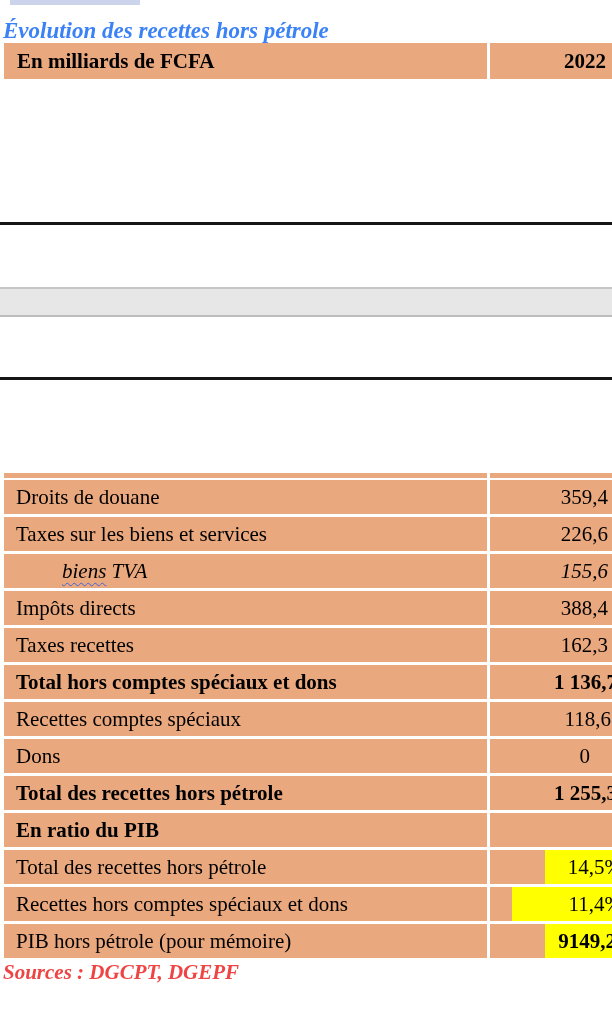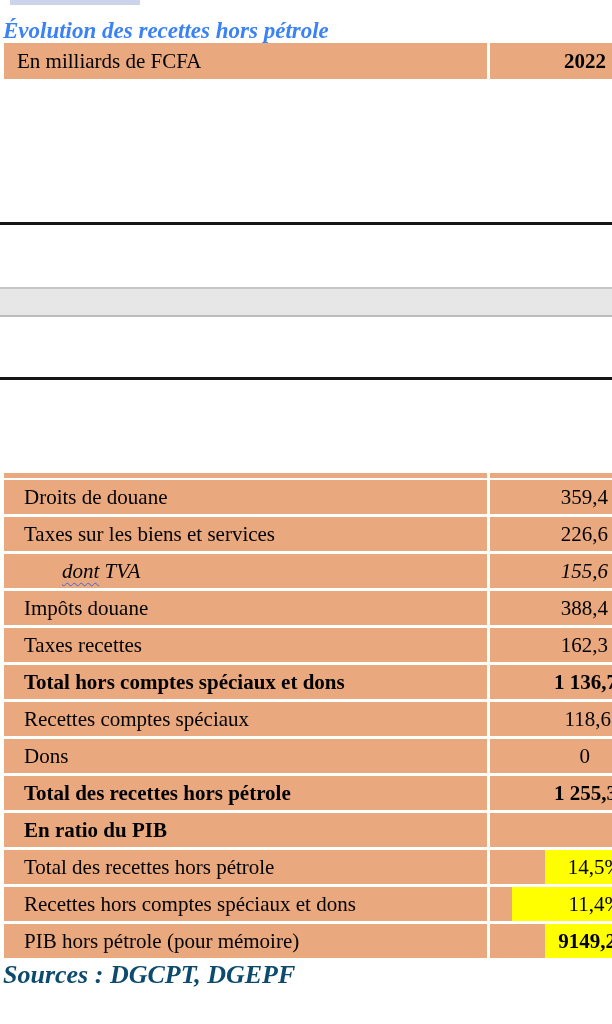--- a/index.html
+++ b/index.html
@@ -16,56 +16,56 @@
     position:absolute; left:3px; top:3px; width:600px;
     font-size:23px; font-weight:bold; font-style:italic; color:#3b82f6;
     white-space:nowrap;
   }
 
   
   .thead { position:absolute; left:4px; top:43px; height:36px; width:616px; }
   .cell { position:absolute; top:0; bottom:0; background:var(--salmon,#eaa87e); box-sizing:border-box; }
   .c-label { left:0; width:483px; }
   .c-value { left:486px; width:130px; }
-  .thead .c-label { font-weight:normal; font-size:21px; line-height:36px; padding-left:13px; }
+  .thead .c-label { font-weight:bold; font-size:21px; line-height:36px; padding-left:13px; }
   .thead .c-value { font-weight:bold; font-size:21px; line-height:36px; text-align:right; padding-right:14px; }
 
   .hrule { position:absolute; left:0; width:612px; height:3px; background:var(--rule,#151515); }
   .hrule.r1 { top:222px; }
   .hrule.r2 { top:377px; }
 
   .gray-band {
     position:absolute; left:0; top:287px; width:612px; height:30px; box-sizing:border-box;
     background:var(--band,#e7e7e7);
     border-top:2px solid #c6c6c6; border-bottom:2px solid #bdbdbd;
   }
 
   .sliver { position:absolute; left:4px; top:473px; height:5px; width:616px; }
 
   
   .row { position:absolute; left:4px; height:34px; width:616px; }
-  .row .c-label { font-size:21px; line-height:34px; padding-left:20px; white-space:nowrap; }
+  .row .c-label { font-size:21px; line-height:34px; padding-left:12px; white-space:nowrap; }
   .row .c-value { font-size:21px; line-height:34px; text-align:right; padding-right:12px; overflow:visible; }
   .row .c-value .vtxt { display:inline-block; white-space:nowrap; position:relative; z-index:2; }
   .b { font-weight:bold; }
   .i { font-style:italic; }
   .ind { padding-left:58px !important; }
   .hl { position:absolute; top:0; bottom:0; right:-10px; background:var(--highlight,#ffff00); z-index:1; }
 
   .spell {
     text-decoration-line:underline;
     text-decoration-style:wavy;
     text-decoration-color:var(--spell,#4365d6);
     text-decoration-thickness:1px;
     text-underline-offset:4px;
   }
 
   .source-note {
     position:absolute; left:3px; top:960px; width:600px;
-    font-size:26px; font-weight:bold; font-style:italic; color:#0c4a6e; white-space:nowrap;
+    font-size:21px; font-weight:bold; font-style:italic; color:#ef4444; white-space:nowrap;
   }
 </style>
 </head>
 <body style="--salmon: #EAA87E; --highlight: #FFFF00; --rule: #151515; --band: #E7E7E7; --selection: #CCD4EC; --spell: #4365D6;">
 
 <div class="page">
 
   <div class="ui-strip"></div>
 
   <h1 class="doc-title">Évolution des recettes hors pétrole</h1>
@@ -91,25 +91,25 @@
   <div id="table-body">
       <div class="row" style="top: 480px;">
         <div class="cell c-label"><span>Droits de douane</span></div>
         <div class="cell c-value"><span class="vtxt">359,4</span></div>
       </div>
       <div class="row" style="top: 517px;">
         <div class="cell c-label"><span>Taxes sur les biens et services</span></div>
         <div class="cell c-value"><span class="vtxt">226,6</span></div>
       </div>
       <div class="row" style="top: 554px;">
-        <div class="cell c-label i ind"><span><span class="spell">dont</span> TVA</span></div>
+        <div class="cell c-label i ind"><span><span class="spell">biens</span> TVA</span></div>
         <div class="cell c-value"><span class="vtxt i">155,6</span></div>
       </div>
       <div class="row" style="top: 591px;">
-        <div class="cell c-label"><span>Impôts douane</span></div>
+        <div class="cell c-label"><span>Impôts directs</span></div>
         <div class="cell c-value"><span class="vtxt">388,4</span></div>
       </div>
       <div class="row" style="top: 628px;">
         <div class="cell c-label"><span>Taxes recettes</span></div>
         <div class="cell c-value"><span class="vtxt">162,3</span></div>
       </div>
       <div class="row" style="top: 665px;">
         <div class="cell c-label b"><span>Total hors comptes spéciaux et dons</span></div>
         <div class="cell c-value"><span class="vtxt b" style="transform: translateX(9px);">1 136,7</span></div>
       </div>

